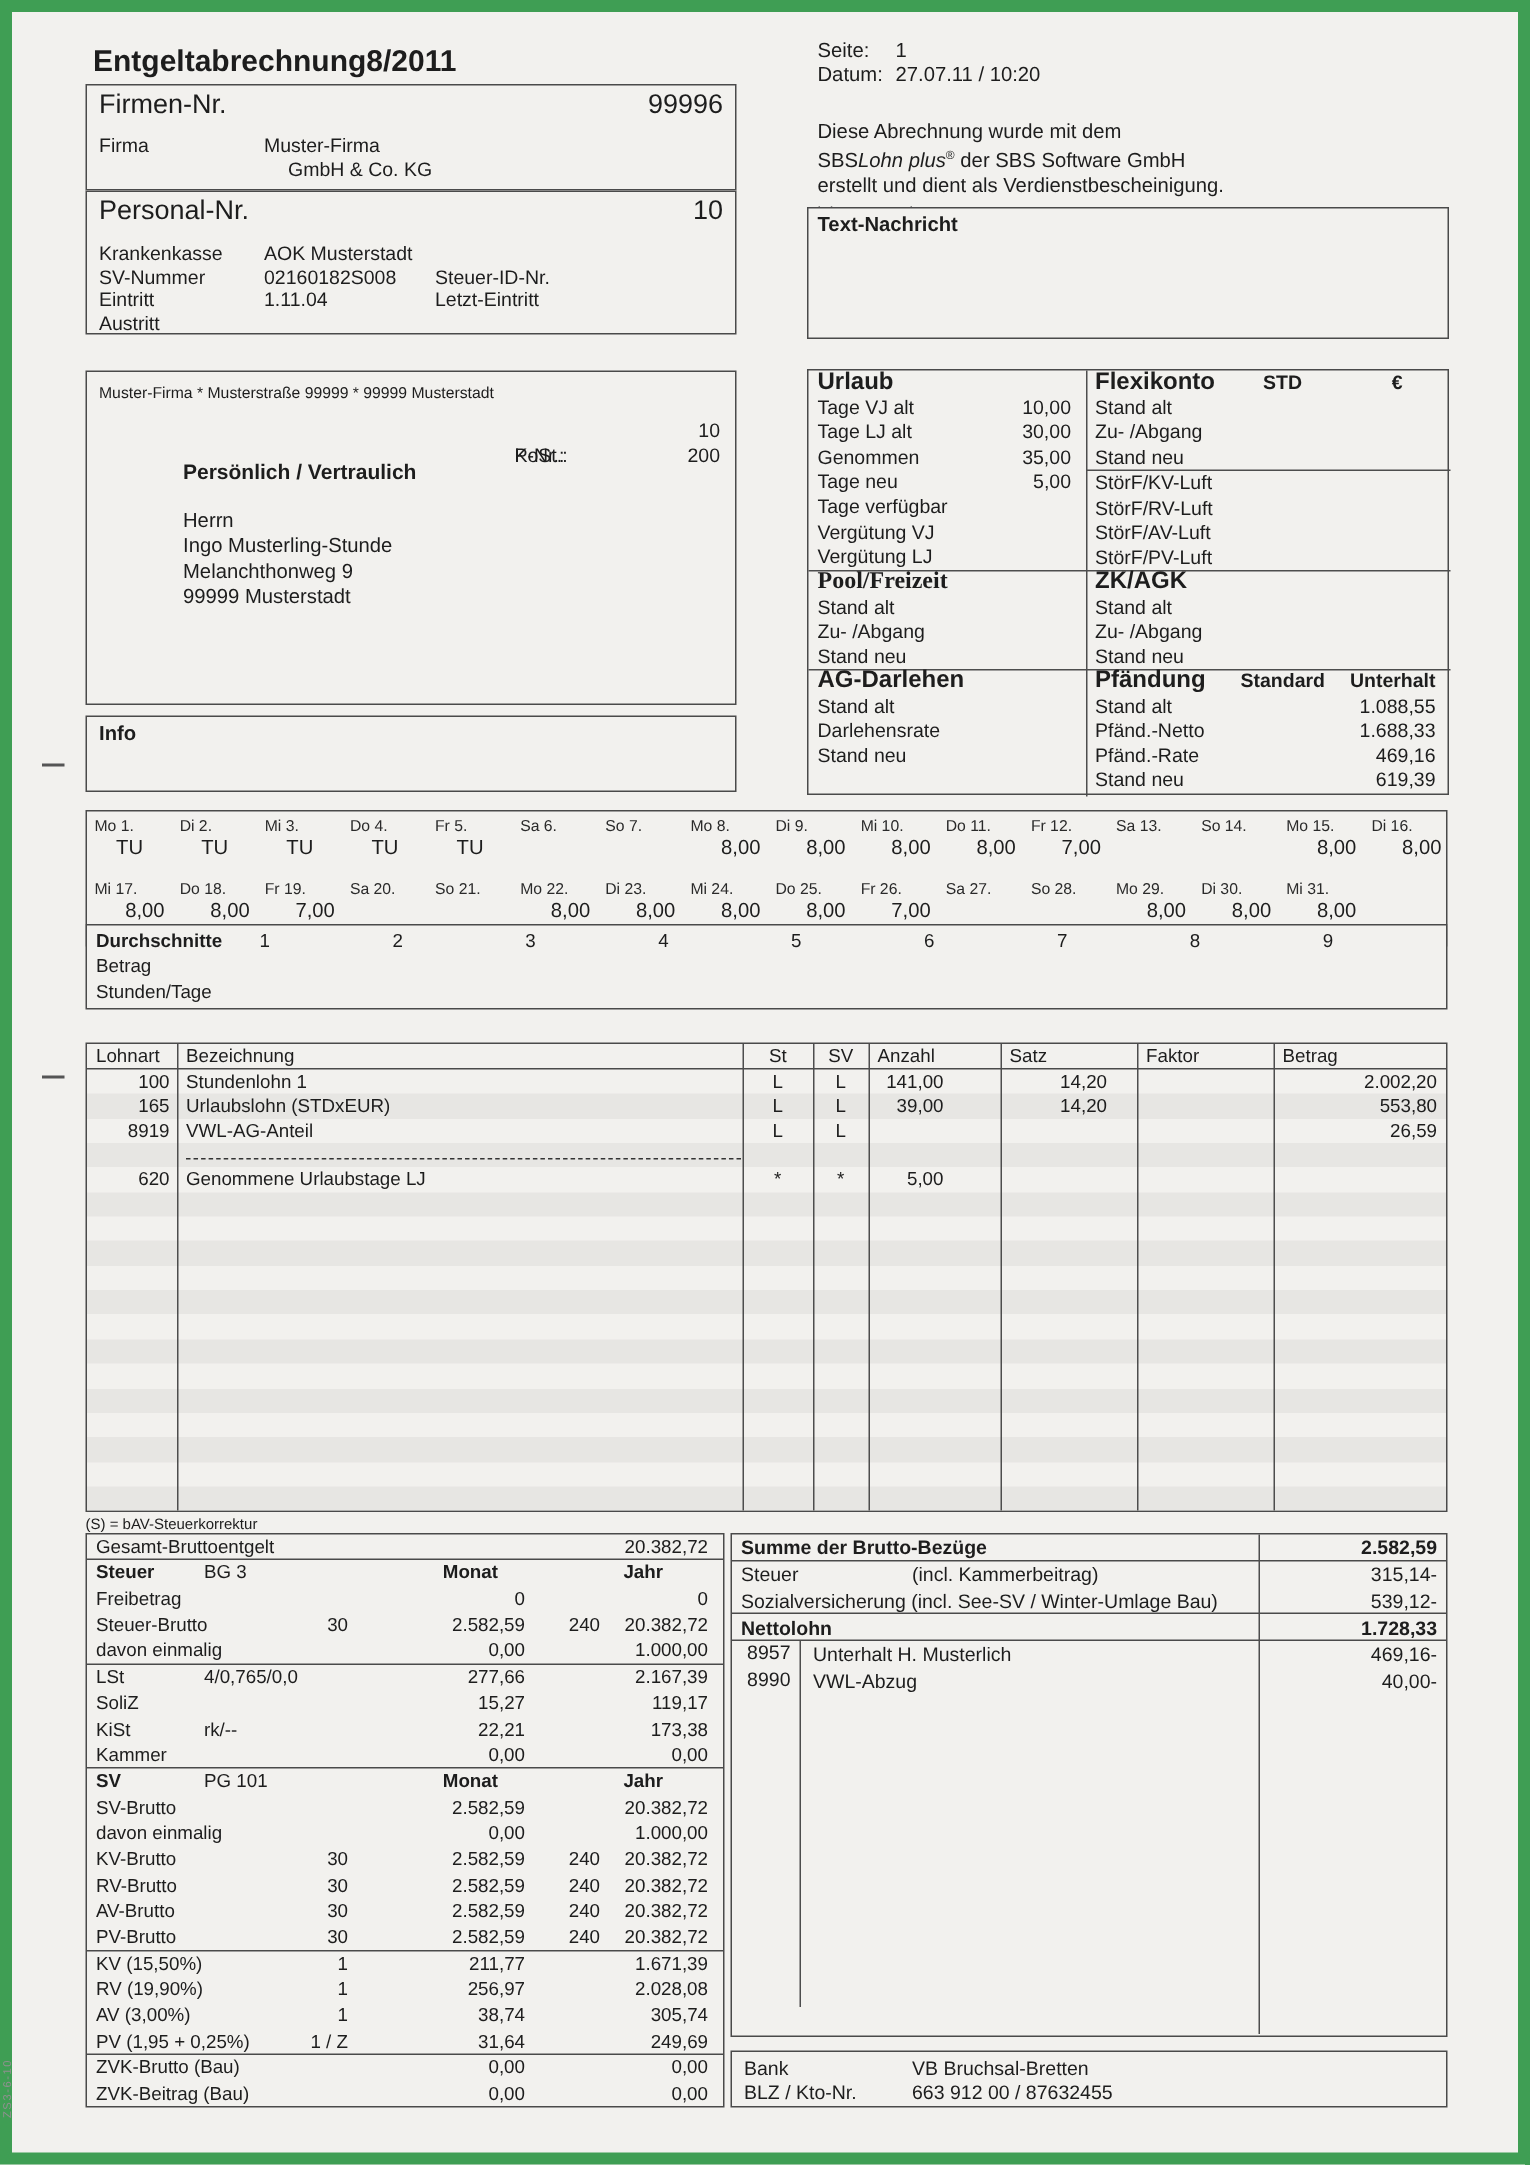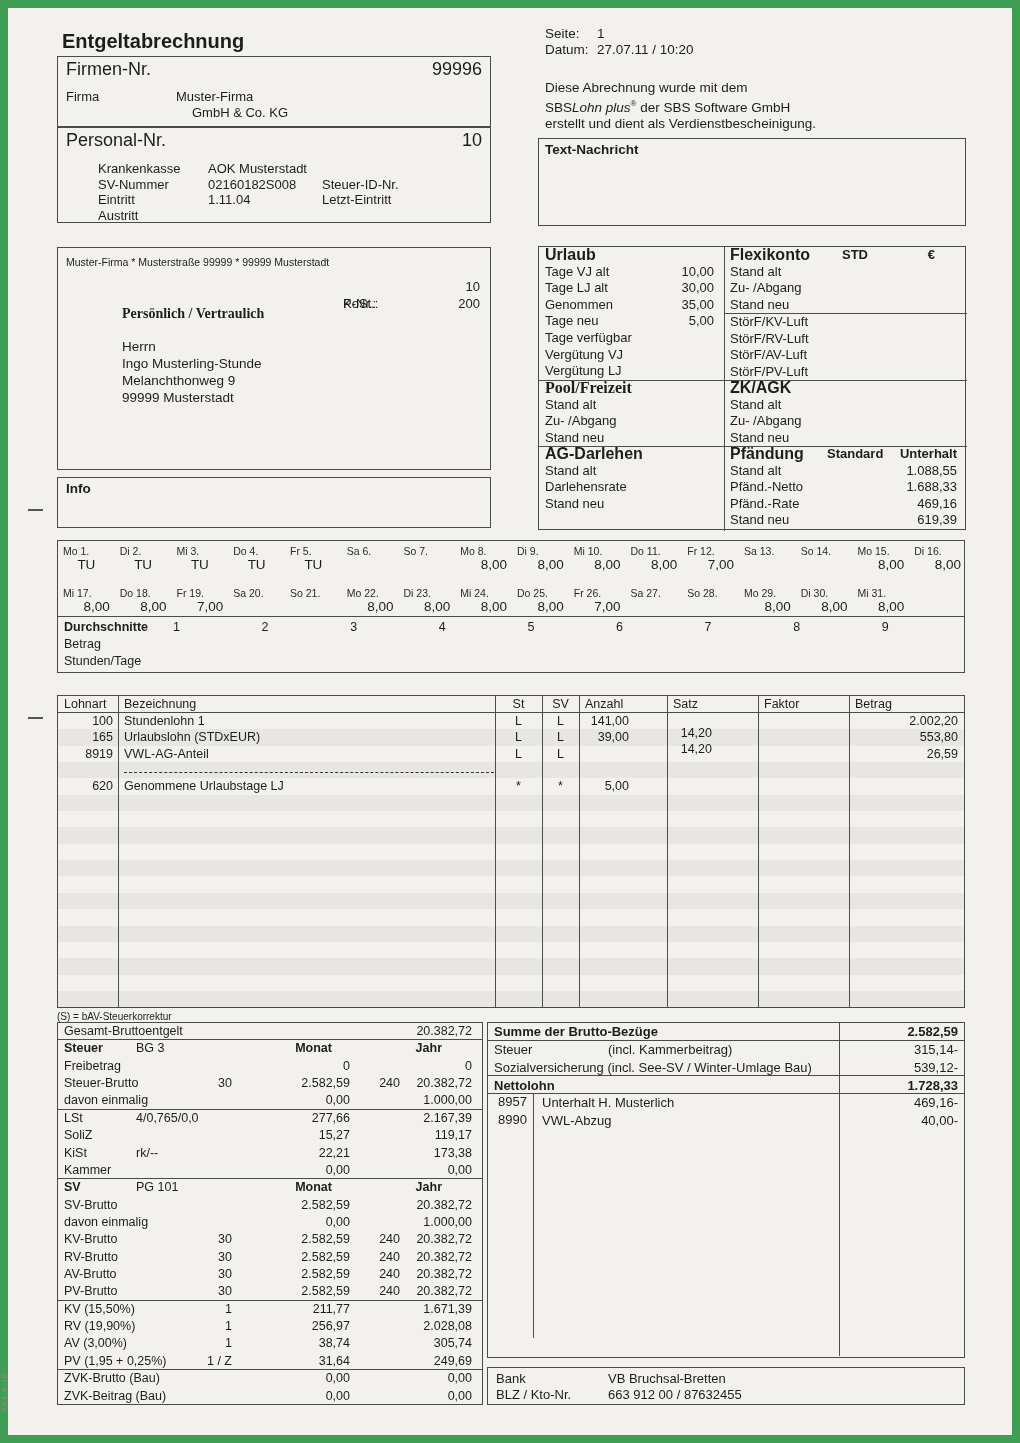--- a/index.html
+++ b/index.html
@@ -10,24 +10,24 @@
     -webkit-font-smoothing:antialiased;
   }
   .page{position:absolute;left:8px;top:8px;width:1004px;height:1427px;background:#f2f1ee;}
   .abs{position:absolute;}
   .bx{position:absolute;border:1.5px solid #4a4a4a;background:#f2f1ee;box-sizing:border-box;}
   .b{font-weight:bold;}
   .sm{font-size:10.5px;}
   .t13{font-size:13px;line-height:15px;}
   .t12{font-size:12.5px;line-height:16px;}
   .big{font-size:18px;line-height:20px;}
-  .title-row{left:62px;top:30px;width:428px;display:flex;justify-content:space-between;font-size:20px;font-weight:bold;flex-direction:column;}
+  .title-row{left:62px;top:30px;width:428px;display:flex;font-size:20px;font-weight:bold;}
   
   .hd-row{position:absolute;left:8px;right:8px;top:2px;display:flex;justify-content:space-between;}
-  .prow{position:absolute;left:0;width:100%;height:16px;font-size:13px;margin-left:32px;}
+  .prow{position:absolute;left:0;width:100%;height:16px;font-size:13px;}
   .prow .c0{position:absolute;left:8px;}
   .prow .c1{position:absolute;left:118px;}
   .prow .c2{position:absolute;left:232px;}
   
   .note{left:545px;top:26px;width:420px;font-size:13.5px;line-height:16px;}
   .note .lbl{display:inline-block;width:52px;}
   .sup{font-size:8px;vertical-align:super;}
   
   .krow{position:relative;height:16.6px;font-size:13px;line-height:16.6px;}
   .krow .klabel{position:absolute;left:6px;}
@@ -42,21 +42,21 @@
   .vline{position:absolute;width:1px;background:#4d4d4d;}
   .hline{position:absolute;height:1px;background:#4d4d4d;}
   .wt-hcell{position:absolute;top:1px;font-size:12.5px;}
   .wt-row{position:absolute;left:0;width:100%;height:16.35px;font-size:12.5px;line-height:16.35px;}
   .stripe{position:absolute;left:0;width:100%;height:16.35px;}
   .wt-code{position:absolute;left:0;width:55px;text-align:right;}
   .wt-desc{position:absolute;left:66px;}
   .wt-st{position:absolute;left:437px;width:47px;text-align:center;}
   .wt-sv{position:absolute;left:484px;width:37px;text-align:center;}
   .wt-anz{position:absolute;left:521px;width:88px;text-align:right;padding-right:38px;box-sizing:border-box;}
-  .wt-satz{position:absolute;left:609px;width:91px;text-align:right;padding-right:46px;box-sizing:border-box;margin-top:12px;}
+  .wt-satz{position:absolute;left:635px;width:91px;text-align:right;padding-right:46px;box-sizing:border-box;}
   .wt-fak{position:absolute;left:700px;width:91px;text-align:right;padding-right:30px;box-sizing:border-box;}
   .wt-bet{position:absolute;left:791px;width:117px;text-align:right;padding-right:8px;box-sizing:border-box;}
   .dashes{position:absolute;left:66px;width:370px;top:10px;border-top:1.6px dashed #333;}
   
   .tax-row{position:relative;height:17.36px;font-size:12.5px;line-height:17.36px;}
   .tax-row .tl{position:absolute;left:6px;white-space:nowrap;}
   .tax-row .ts{position:absolute;left:78px;white-space:nowrap;}
   .tax-row .tc1{position:absolute;left:124px;width:50px;text-align:right;}
   .tax-row .tm{position:absolute;left:174px;width:118px;text-align:right;}
   .tax-row .tm.hcol{padding-right:18px;box-sizing:border-box;}
@@ -142,21 +142,21 @@
 <div class="bx" style="left:538px;top:138px;width:428px;height:88px;">
   <span class="abs b" style="left:6px;top:3px;font-size:13.5px;">Text-Nachricht</span>
 </div>
 
 <div class="bx" style="left:57px;top:247px;width:434px;height:223px;">
   <span class="abs sm" style="left:8px;top:8px;">Muster-Firma * Musterstraße 99999 * 99999 Musterstadt</span>
   <span class="abs t13" style="left:285px;top:16px;margin-top:32px;">P-Nr.:</span>
   <span class="abs t13" style="right:10px;top:31px;">10</span>
   <span class="abs t13" style="left:285px;top:48px;">KoSt.:</span>
   <span class="abs t13" style="right:10px;top:48px;">200</span>
-  <span class="abs b" style="left:64px;top:58px;font-size:14px;font-family:Liberation Serif, serif;">Persönlich / Vertraulich</span>
+  <span class="abs b" style="left:64px;top:58px;font-size:14px;">Persönlich / Vertraulich</span>
   <div id="addr-lines" class="abs" style="left:64px;top:90px;font-size:13.5px;line-height:17px;">
       <div class="">Herrn</div>
       <div class="">Ingo Musterling-Stunde</div>
       <div class="">Melanchthonweg 9</div>
       <div class="">99999 Musterstadt</div>
     </div>
 </div>
 
 <div class="bx" style="left:57px;top:477px;width:434px;height:51px;">
   <span class="abs b" style="left:8px;top:3px;font-size:13.5px;">Info</span>

